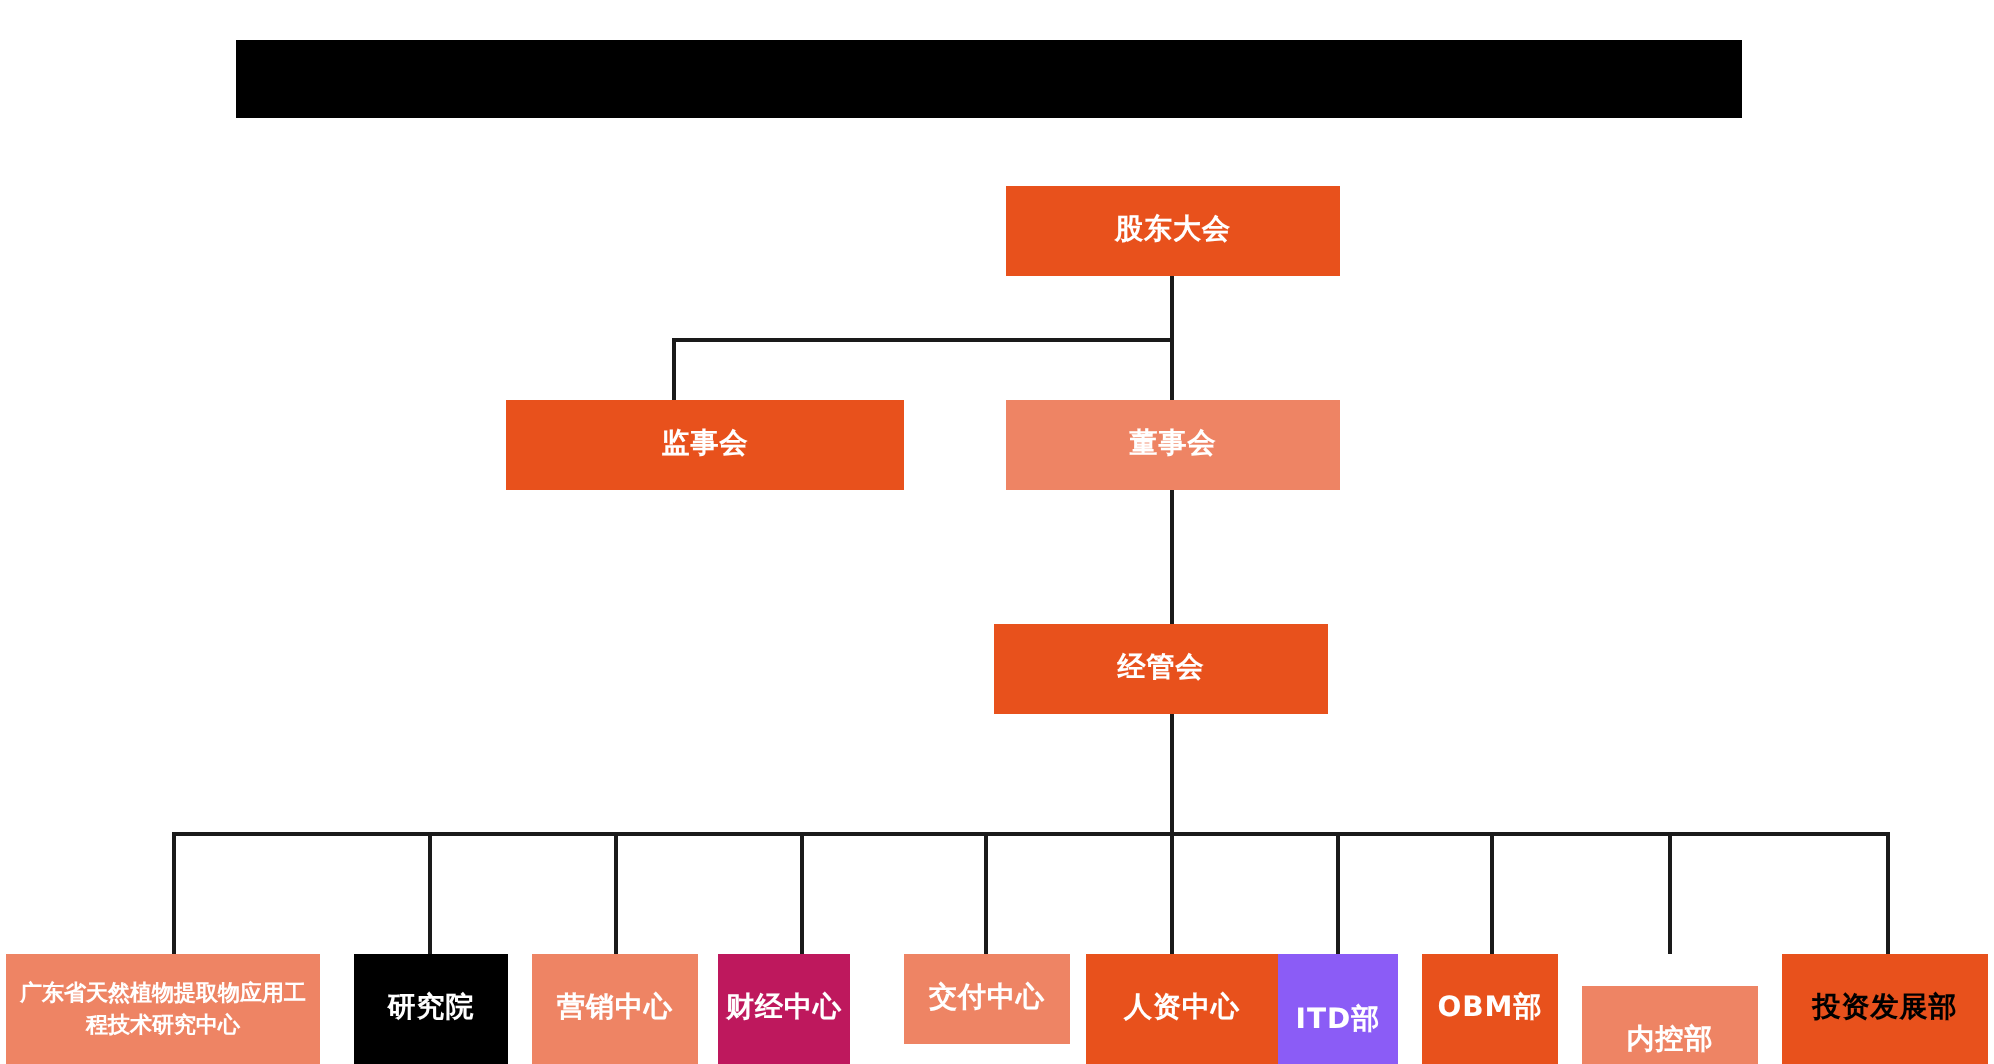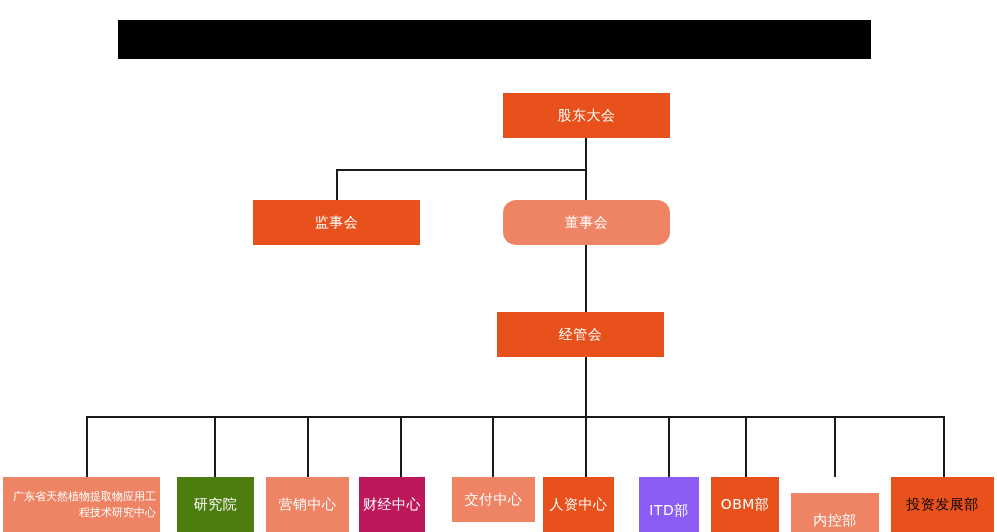--- a/index.html
+++ b/index.html
@@ -26,23 +26,23 @@
     width: 753px;
     height: 39px;
     background: #000000;
   }
   .node {
     position: absolute;
     box-sizing: border-box;
     display: flex;
     align-items: center;
     justify-content: center;
-    text-align: right;
+    text-align: center;
     color: #ffffff;
-    font-weight: normal;
+    font-weight: bold;
     font-size: 14px;
     line-height: 1.35;
     letter-spacing: 0.5px;
     padding: 2px 4px;
   }
   .node.light {
     background: #ee8464;
   }
   .node.dark {
     background: #e8511c;
@@ -84,28 +84,28 @@
       <div class="connector v" style="left: 400px; top: 416px; height: 61px; background: rgb(26, 26, 26);"></div>
       <div class="connector v" style="left: 492px; top: 416px; height: 61px; background: rgb(26, 26, 26);"></div>
       <div class="connector v" style="left: 585px; top: 416px; height: 61px; background: rgb(26, 26, 26);"></div>
       <div class="connector v" style="left: 668px; top: 416px; height: 61px; background: rgb(26, 26, 26);"></div>
       <div class="connector v" style="left: 745px; top: 416px; height: 61px; background: rgb(26, 26, 26);"></div>
       <div class="connector v" style="left: 834px; top: 416px; height: 61px; background: rgb(26, 26, 26);"></div>
       <div class="connector v" style="left: 943px; top: 416px; height: 61px; background: rgb(26, 26, 26);"></div>
     </div>
   <div id="node-layer">
       <div class="node dark" style="left: 503px; top: 93px; width: 167px; height: 45px; background: rgb(232, 81, 28); color: rgb(255, 255, 255);">股东大会</div>
-      <div class="node dark" style="left: 253px; top: 200px; width: 167px; height: 45px; background: rgb(232, 81, 28); color: rgb(255, 255, 255);">监事会</div>
-      <div class="node light" style="left: 503px; top: 200px; width: 167px; height: 45px; background: rgb(238, 132, 100); color: rgb(255, 255, 255); border-radius: 13px;">董事会</div>
+      <div class="node dark" style="left: 253px; top: 200px; width: 199px; height: 45px; background: rgb(232, 81, 28); color: rgb(255, 255, 255);">监事会</div>
+      <div class="node light" style="left: 503px; top: 200px; width: 167px; height: 45px; background: rgb(238, 132, 100); color: rgb(255, 255, 255);">董事会</div>
       <div class="node dark" style="left: 497px; top: 312px; width: 167px; height: 45px; background: rgb(232, 81, 28); color: rgb(255, 255, 255);">经管会</div>
       <div class="node light small-text" style="left: 3px; top: 477px; width: 157px; height: 55px; background: rgb(238, 132, 100); color: rgb(255, 255, 255);">广东省天然植物提取物应用工程技术研究中心</div>
-      <div class="node dark" style="left: 177px; top: 477px; width: 77px; height: 55px; background: #4d7c0f; color: rgb(255, 255, 255);">研究院</div>
+      <div class="node dark" style="left: 177px; top: 477px; width: 77px; height: 55px; background: #000000; color: rgb(255, 255, 255);">研究院</div>
       <div class="node light" style="left: 266px; top: 477px; width: 83px; height: 55px; background: rgb(238, 132, 100); color: rgb(255, 255, 255);">营销中心</div>
       <div class="node dark" style="left: 359px; top: 477px; width: 66px; height: 55px; background: #be185d; color: rgb(255, 255, 255);">财经中心</div>
       <div class="node light" style="left: 452px; top: 477px; width: 83px; height: 45px; background: rgb(238, 132, 100); color: rgb(255, 255, 255);">交付中心</div>
-      <div class="node dark" style="left: 543px; top: 477px; width: 71px; height: 55px; background: rgb(232, 81, 28); color: rgb(255, 255, 255);">人资中心</div>
+      <div class="node dark" style="left: 543px; top: 477px; width: 96px; height: 55px; background: rgb(232, 81, 28); color: rgb(255, 255, 255);">人资中心</div>
       <div class="node light" style="left: 639px; top: 477px; width: 60px; height: 67px; background: #8b5cf6; color: rgb(255, 255, 255);">ITD部</div>
       <div class="node dark" style="left: 711px; top: 477px; width: 68px; height: 55px; background: rgb(232, 81, 28); color: rgb(255, 255, 255);">OBM部</div>
       <div class="node light" style="left: 791px; top: 477px; width: 88px; height: 55px; background: rgb(238, 132, 100); color: rgb(255, 255, 255); margin-top: 16px;">内控部</div>
       <div class="node dark" style="left: 891px; top: 477px; width: 103px; height: 55px; background: rgb(232, 81, 28); color: #000000;">投资发展部</div>
     </div>
 
 </div>
 
 </body></html>

